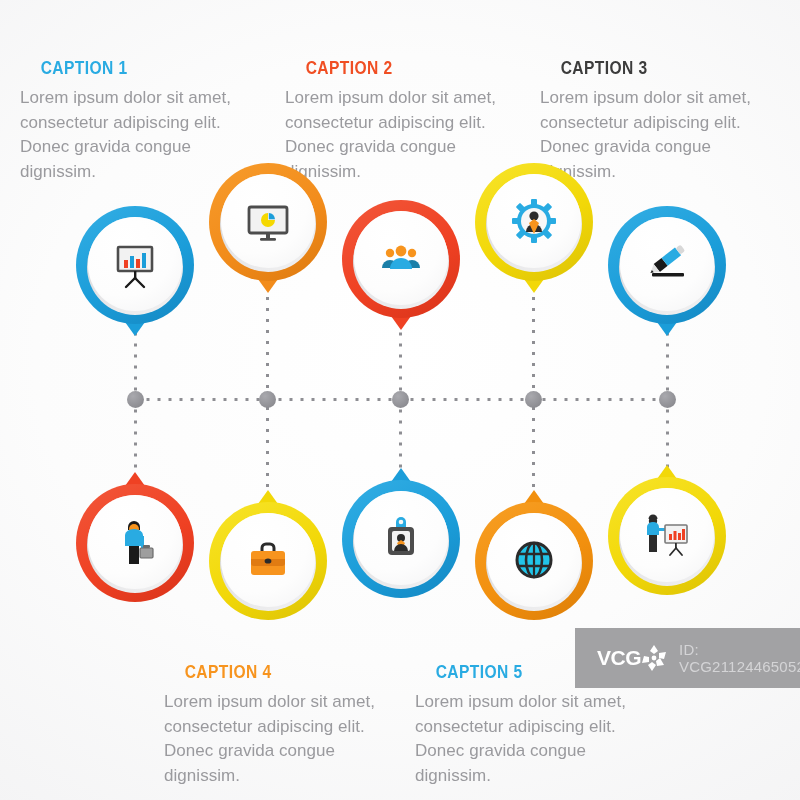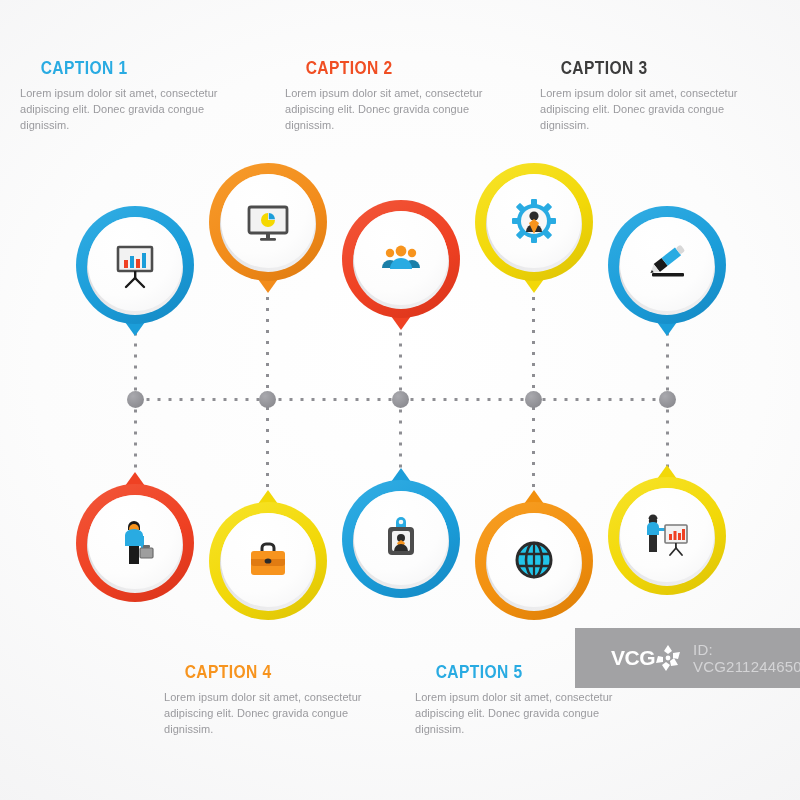--- a/index.html
+++ b/index.html
@@ -15,21 +15,21 @@
   }
   
   .caption{position:absolute;width:230px;text-align:left;}
   .caption .cap-title{
     font-family:"Liberation Sans Narrow","Liberation Sans",sans-serif;
     font-weight:700;font-size:19px;letter-spacing:.5px;
     transform:scaleX(.82);transform-origin:center;
     margin:0 0 9px 0;line-height:1;
   }
   .caption .cap-body{
-    font-size:11px;line-height:1.45;color:#9a9a9e;margin:0;
+    font-size:17px;line-height:1.45;color:#9a9a9e;margin:0;
     letter-spacing:.05px;
   }
   
   .pin{position:absolute;width:118px;height:150px;}
   .pin .ring{
     position:absolute;left:0;top:0;width:118px;height:118px;border-radius:50%;
     box-sizing:border-box;
   }
   .pin .tail{
     position:absolute;left:50%;width:0;height:0;margin-left:-30px;
@@ -66,21 +66,21 @@
   }
   .node{
     position:absolute;width:17px;height:17px;border-radius:50%;
     background:radial-gradient(circle at 35% 30%, #a9a9ae 0%, #8e8e93 70%, #7e7e84 100%);
   }
   
   #watermark{
     position:absolute;left:575px;top:628px;width:225px;height:60px;
     background:#a2a2a4;display:flex;align-items:center;
   }
-  #wm-logo{margin-left:36px;display:flex;align-items:center;}
+  #wm-logo{margin-left:22px;display:flex;align-items:center;}
   #wm-vcg{
     color:#ffffff;font-weight:700;font-size:21px;letter-spacing:-.5px;
     font-family:"Liberation Sans",sans-serif;
   }
   #wm-id{
     color:#d4d4d6;font-size:15px;margin-left:10px;letter-spacing:.2px;
   }
 </style>
 </head>
 <body>

